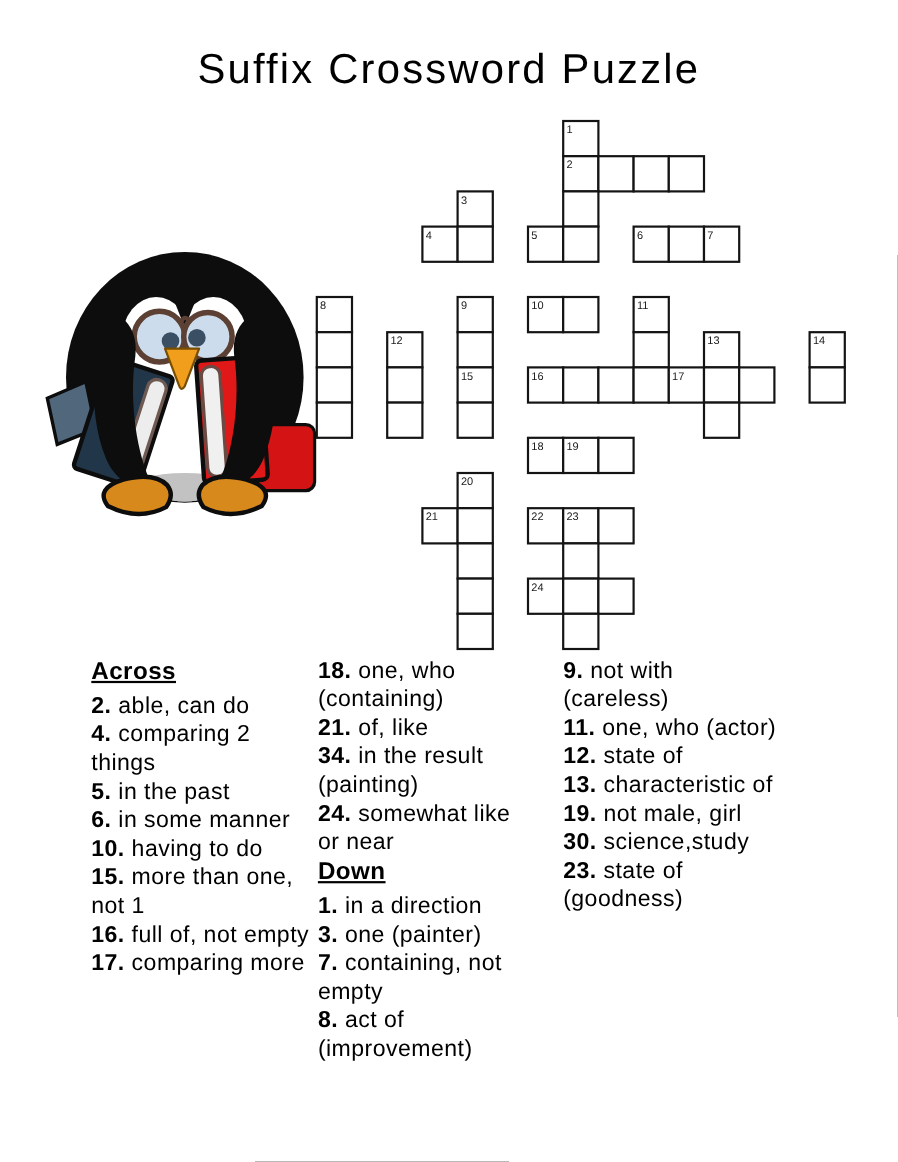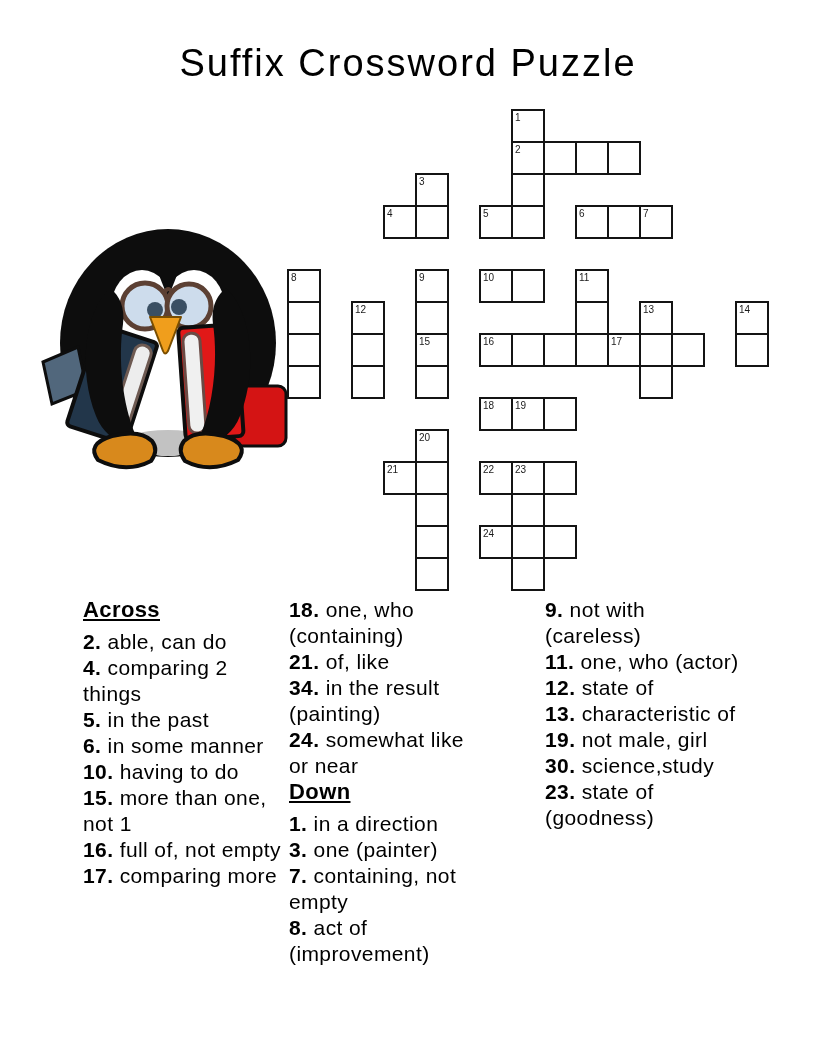--- a/index.html
+++ b/index.html
@@ -211,21 +211,21 @@
         </div>
         <div class="clue">
           <div class="clue-line"><b>7.</b> containing, not</div>
           <div class="clue-line">empty</div>
         </div>
         <div class="clue">
           <div class="clue-line"><b>8.</b> act of</div>
           <div class="clue-line">(improvement)</div>
         </div>
       </div>
-    <div class="clue-col" style="left: 545px;">
+    <div class="clue-col" style="left: 512px;">
         <div class="clue">
           <div class="clue-line"><b>9.</b> not with</div>
           <div class="clue-line">(careless)</div>
         </div>
         <div class="clue">
           <div class="clue-line"><b>11.</b> one, who (actor)</div>
         </div>
         <div class="clue">
           <div class="clue-line"><b>12.</b> state of</div>
         </div>

